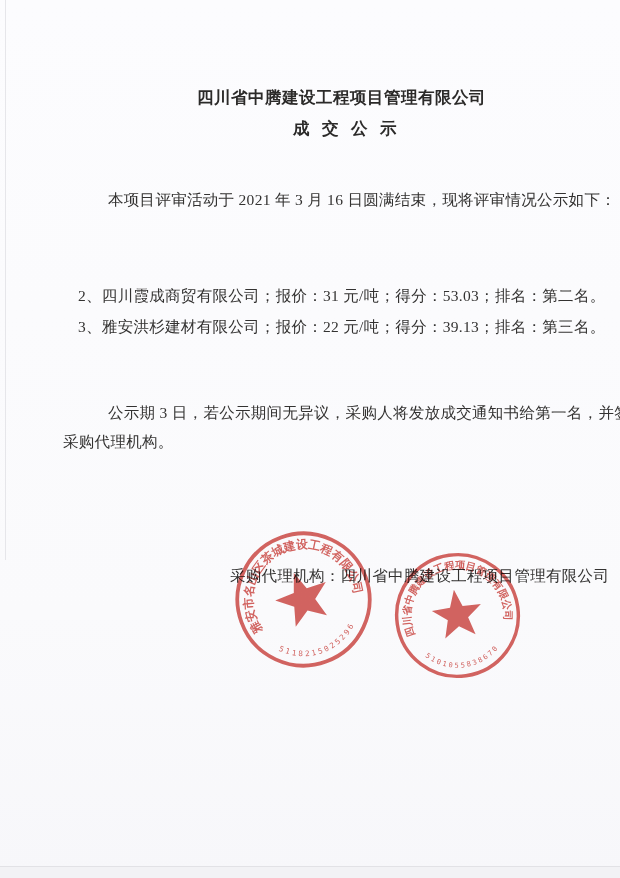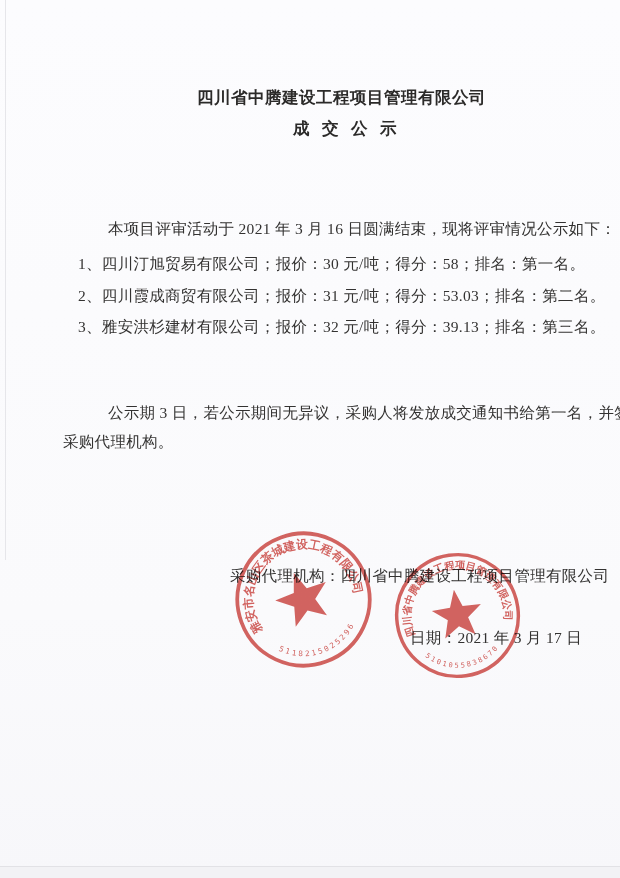--- a/index.html
+++ b/index.html
@@ -37,21 +37,21 @@
   .title-1{
     position:absolute;left:197px;top:87px;
     font-size:16.5px;font-weight:bold;letter-spacing:0.5px;
     color:#2b2a29;white-space:nowrap;
   }
   .title-2{
     position:absolute;left:293px;top:118px;
     font-size:16.5px;font-weight:bold;letter-spacing:12.5px;
     color:#2b2a29;white-space:nowrap;text-align:center;
   }
-  .intro{left:108px;top:190px;margin-top:29px;}
+  .intro{left:108px;top:190px;}
   .result-1{left:78px;top:254px;}
   .result-2{left:78px;top:286px;}
   .result-3{left:78px;top:317px;}
   .notice-1{left:108px;top:403px;}
   .notice-2{left:63px;top:432px;}
   .purchaser{left:287px;top:529px;}
   .agency{left:230px;top:566px;}
   .date{left:410px;top:628px;}
 
   .stamp{
@@ -87,29 +87,27 @@
 
 <div class="page">
 
   <div class="scan-edge-left"></div>
 
   <div class="title-1">四川省中腾建设工程项目管理有限公司</div>
   <div class="title-2">成交公示</div>
 
   <div class="line intro">本项目评审活动于 2021 年 3 月 16 日圆满结束，现将评审情况公示如下：</div>
 
-  <div class="line result-1">1、四川汀旭贸易有限公司；报价：30 元/吨；得分：58；排名：第一名。</div>
   <div class="line result-2">2、四川霞成商贸有限公司；报价：31 元/吨；得分：53.03；排名：第二名。</div>
-  <div class="line result-3">3、雅安洪杉建材有限公司；报价：32 元/吨；得分：39.13；排名：第三名。</div>
+  <div class="line result-3">3、雅安洪杉建材有限公司；报价：22 元/吨；得分：39.13；排名：第三名。</div>
 
   <div class="line notice-1">公示期 3 日，若公示期间无异议，采购人将发放成交通知书给第一名，并签</div>
   <div class="line notice-2">采购代理机构。</div>
 
   <div class="line agency">采购代理机构：四川省中腾建设工程项目管理有限公司</div>
-  <div class="line date">日期：2021 年 3 月 17 日</div>
 
   <div class="stamp stamp-1" style="--seal-color: #cf4a45;">
     <svg viewBox="0 0 160 160">
       <defs>
         <path id="s1-arc-top" d="M 28.4,95.8 A 54,54 0 1 1 131.6,95.8"></path>
         <path id="s1-arc-bottom" d="M 34,118.6 A 60,60 0 0 0 126,118.6"></path>
       </defs>
       <circle class="seal-ring" cx="80" cy="80" r="70"></circle>
       <polygon class="seal-star" points="80,50 87.3,70 108.5,70.7 91.8,83.8 97.6,104.3 80,92.4 62.4,104.3 68.2,83.8 51.5,70.7 72.7,70"></polygon>
       <text class="seal-company seal-company-1" textLength="199" lengthAdjust="spacingAndGlyphs">

